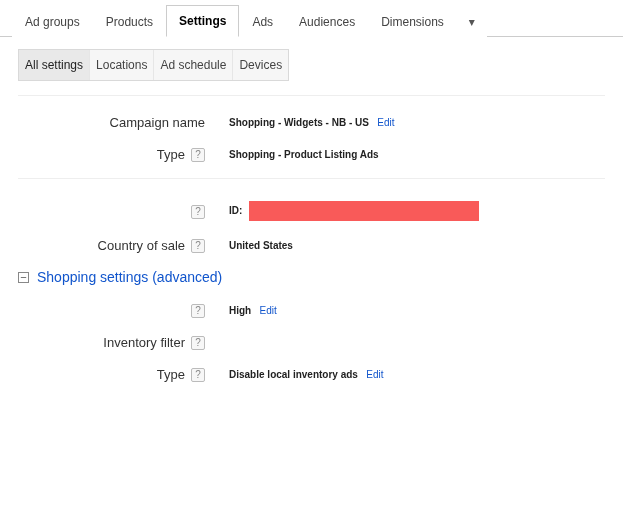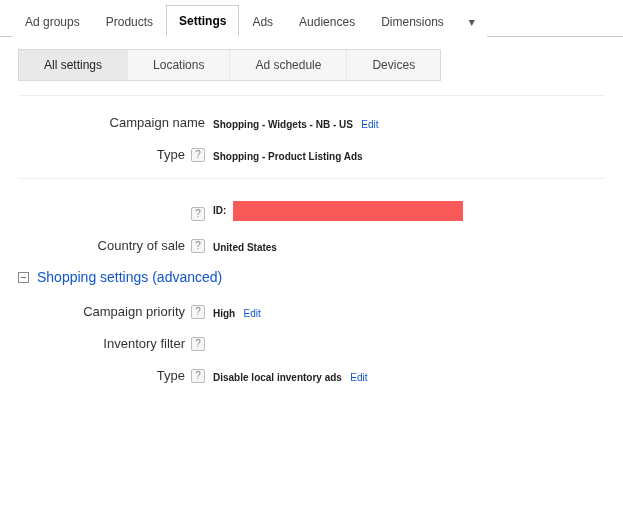--- a/index.html
+++ b/index.html
@@ -45,43 +45,44 @@
     color:#555;
   }
   .tabs-secondary {
     display:flex;
     margin: 12px 0 0 18px;
     border: 1px solid #d9d9d9;
     background: #f6f6f6;
     width: fit-content;
   }
   .tab-s {
-    padding: 8px 25px;
+    padding: 8px 6px;
     font-size: 12px;
     color: #444;
     cursor:pointer;
     border-right: 1px solid #e6e6e6;
   }
   .tab-s:last-child{border-right:none;}
   .tab-s.active {
     background: #e9e9e9;
     color:#222;
   }
   .section-rule {
     border: none;
     border-top: 1px solid #eee;
     margin: 14px 18px 0 18px;
   }
   .form-area {
     padding: 18px 18px 0 18px;
   }
   .row {
     display:flex;
-    align-items: flex-end;
+    align-items: center;
     margin-bottom: 16px;
+    gap: 16px;
   }
   .row .label {
     width: 195px;
     text-align: right;
     color: #333;
     font-size: 13px;
     padding-right: 8px;
     padding-top: 1px;
     display:flex;
     justify-content:flex-end;
@@ -206,21 +207,20 @@
 </div>
 
 <div class="collapser">
   <span class="box">−</span>
   <span class="title">Shopping settings (advanced)</span>
 </div>
 
 <div class="form-area" style="padding-top:0">
   <div class="row">
     <div class="label">
-      <span>Campaign priority</span>
       <span class="help">?</span>
     </div>
     <div class="value">
       <span class="bold">High</span>
       &nbsp;&nbsp;<span class="link">Edit</span>
     </div>
   </div>
   <div class="row">
     <div class="label">
       <span>Inventory filter</span>

